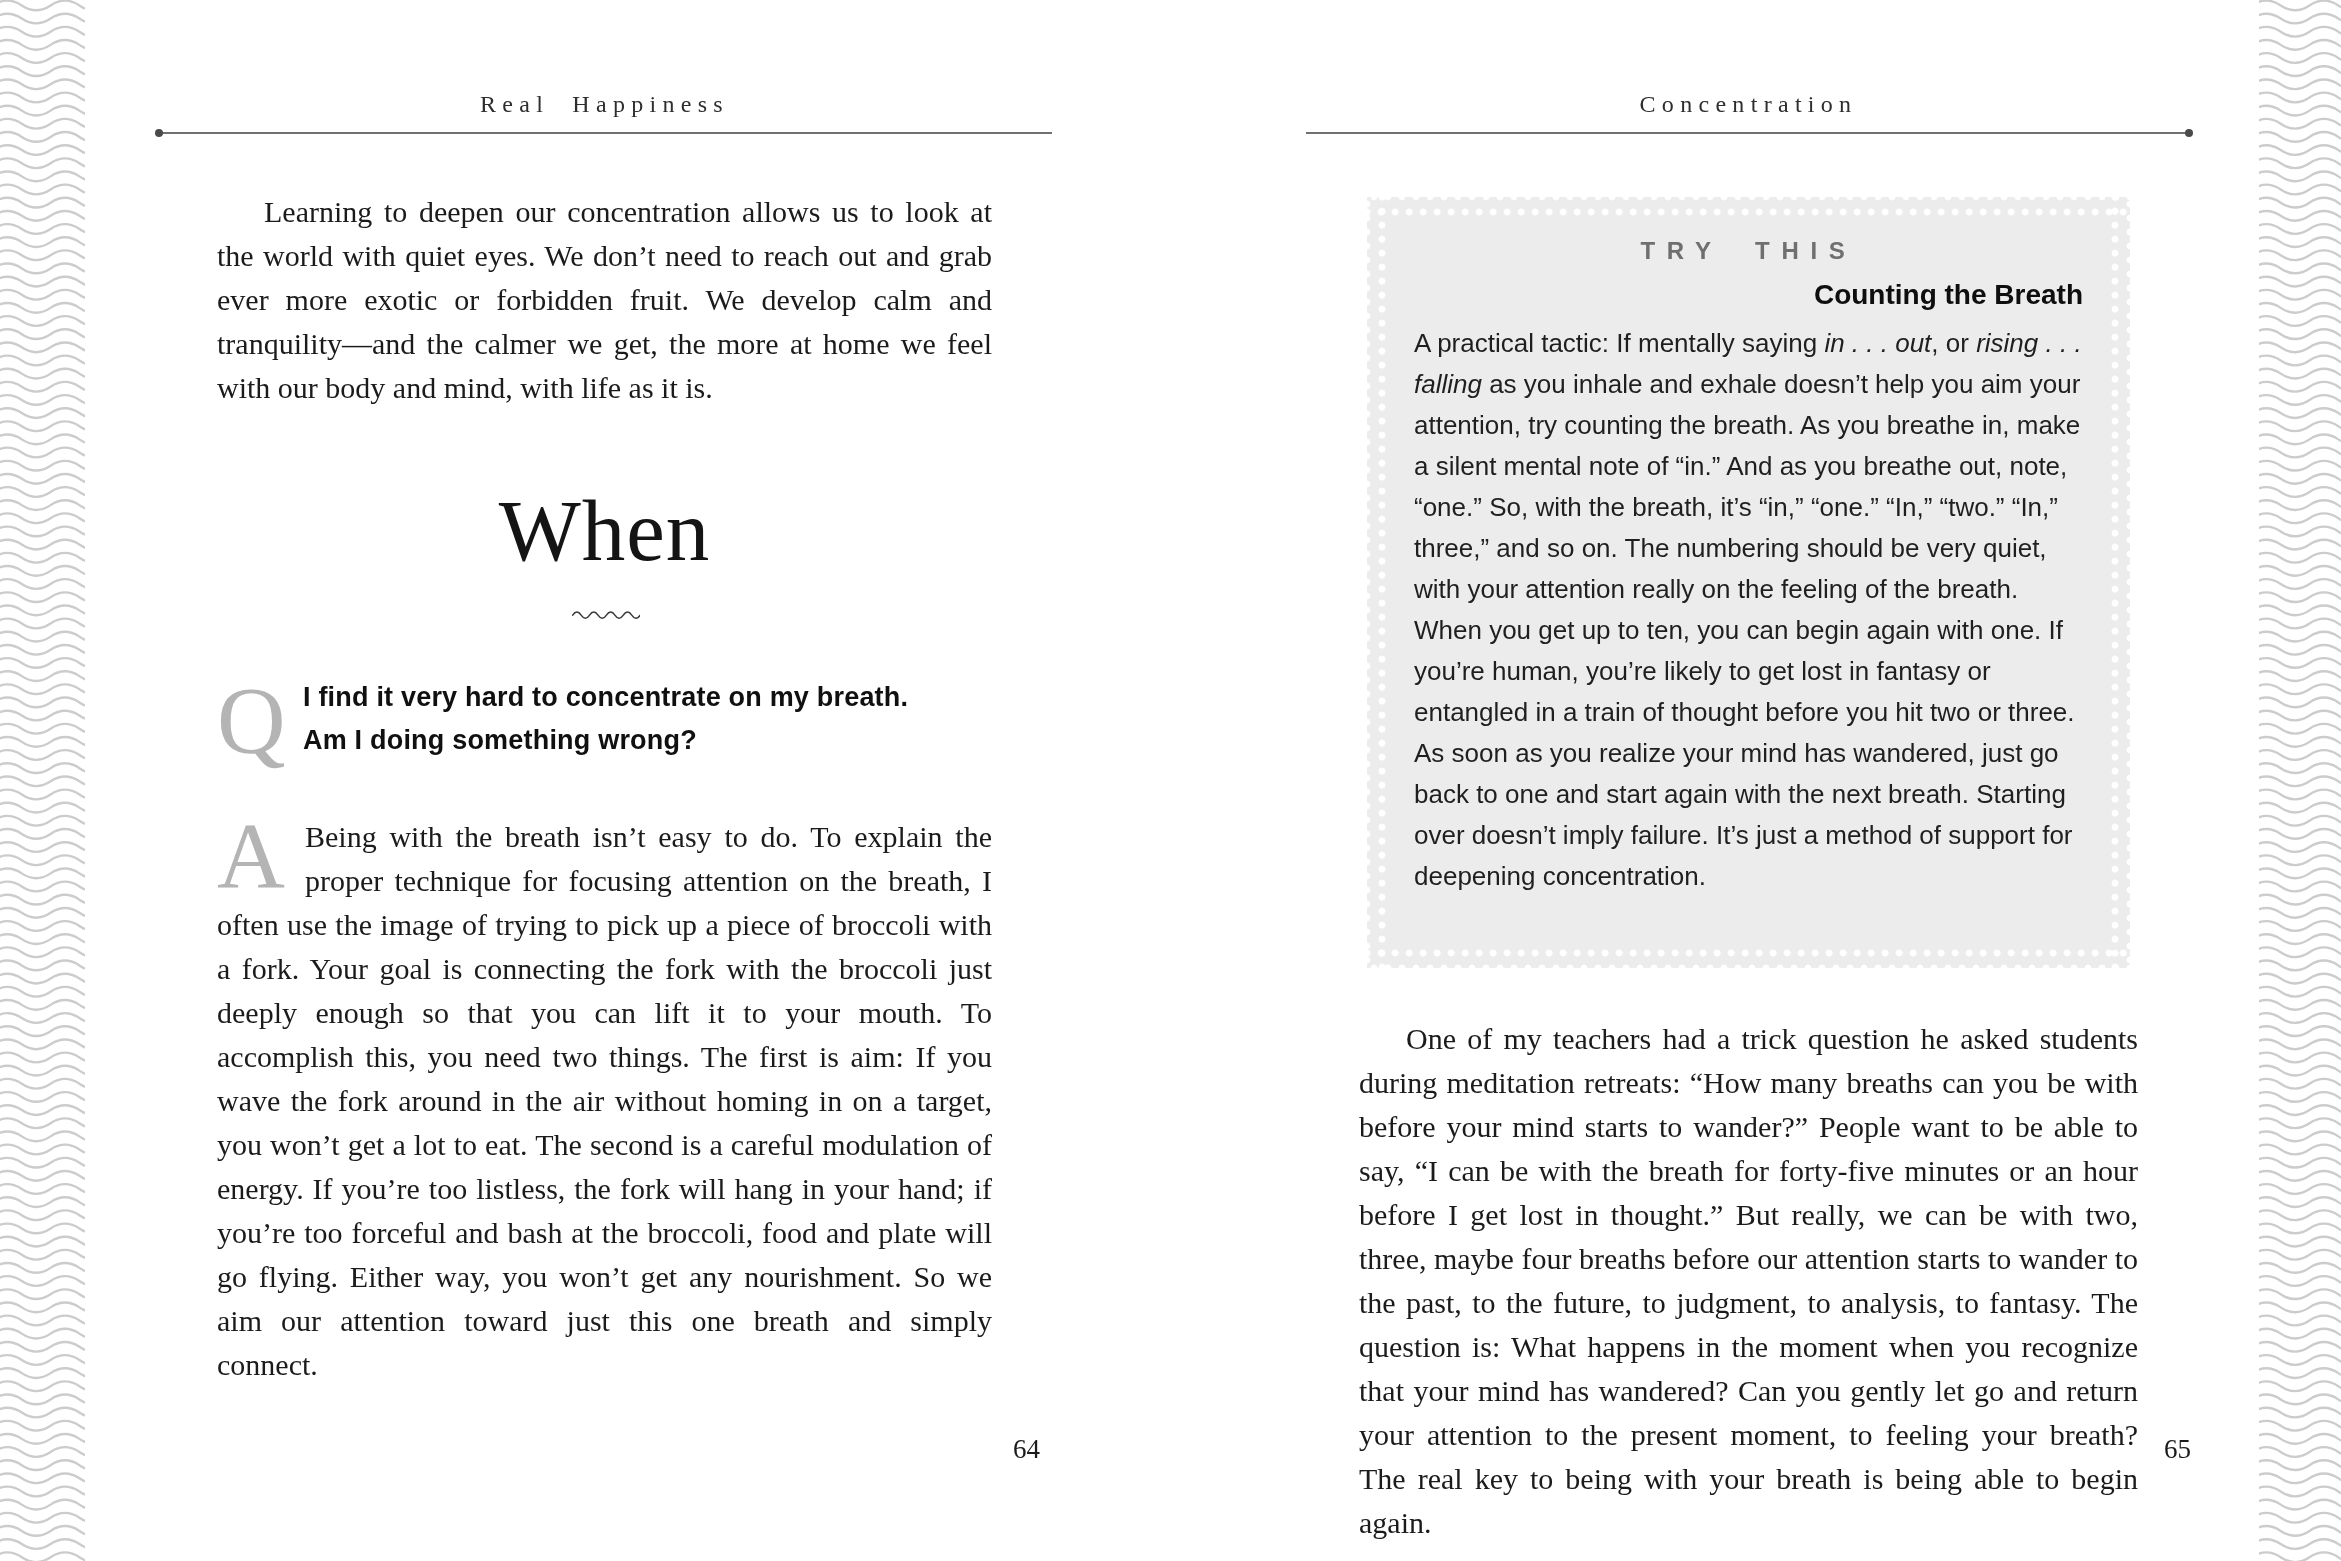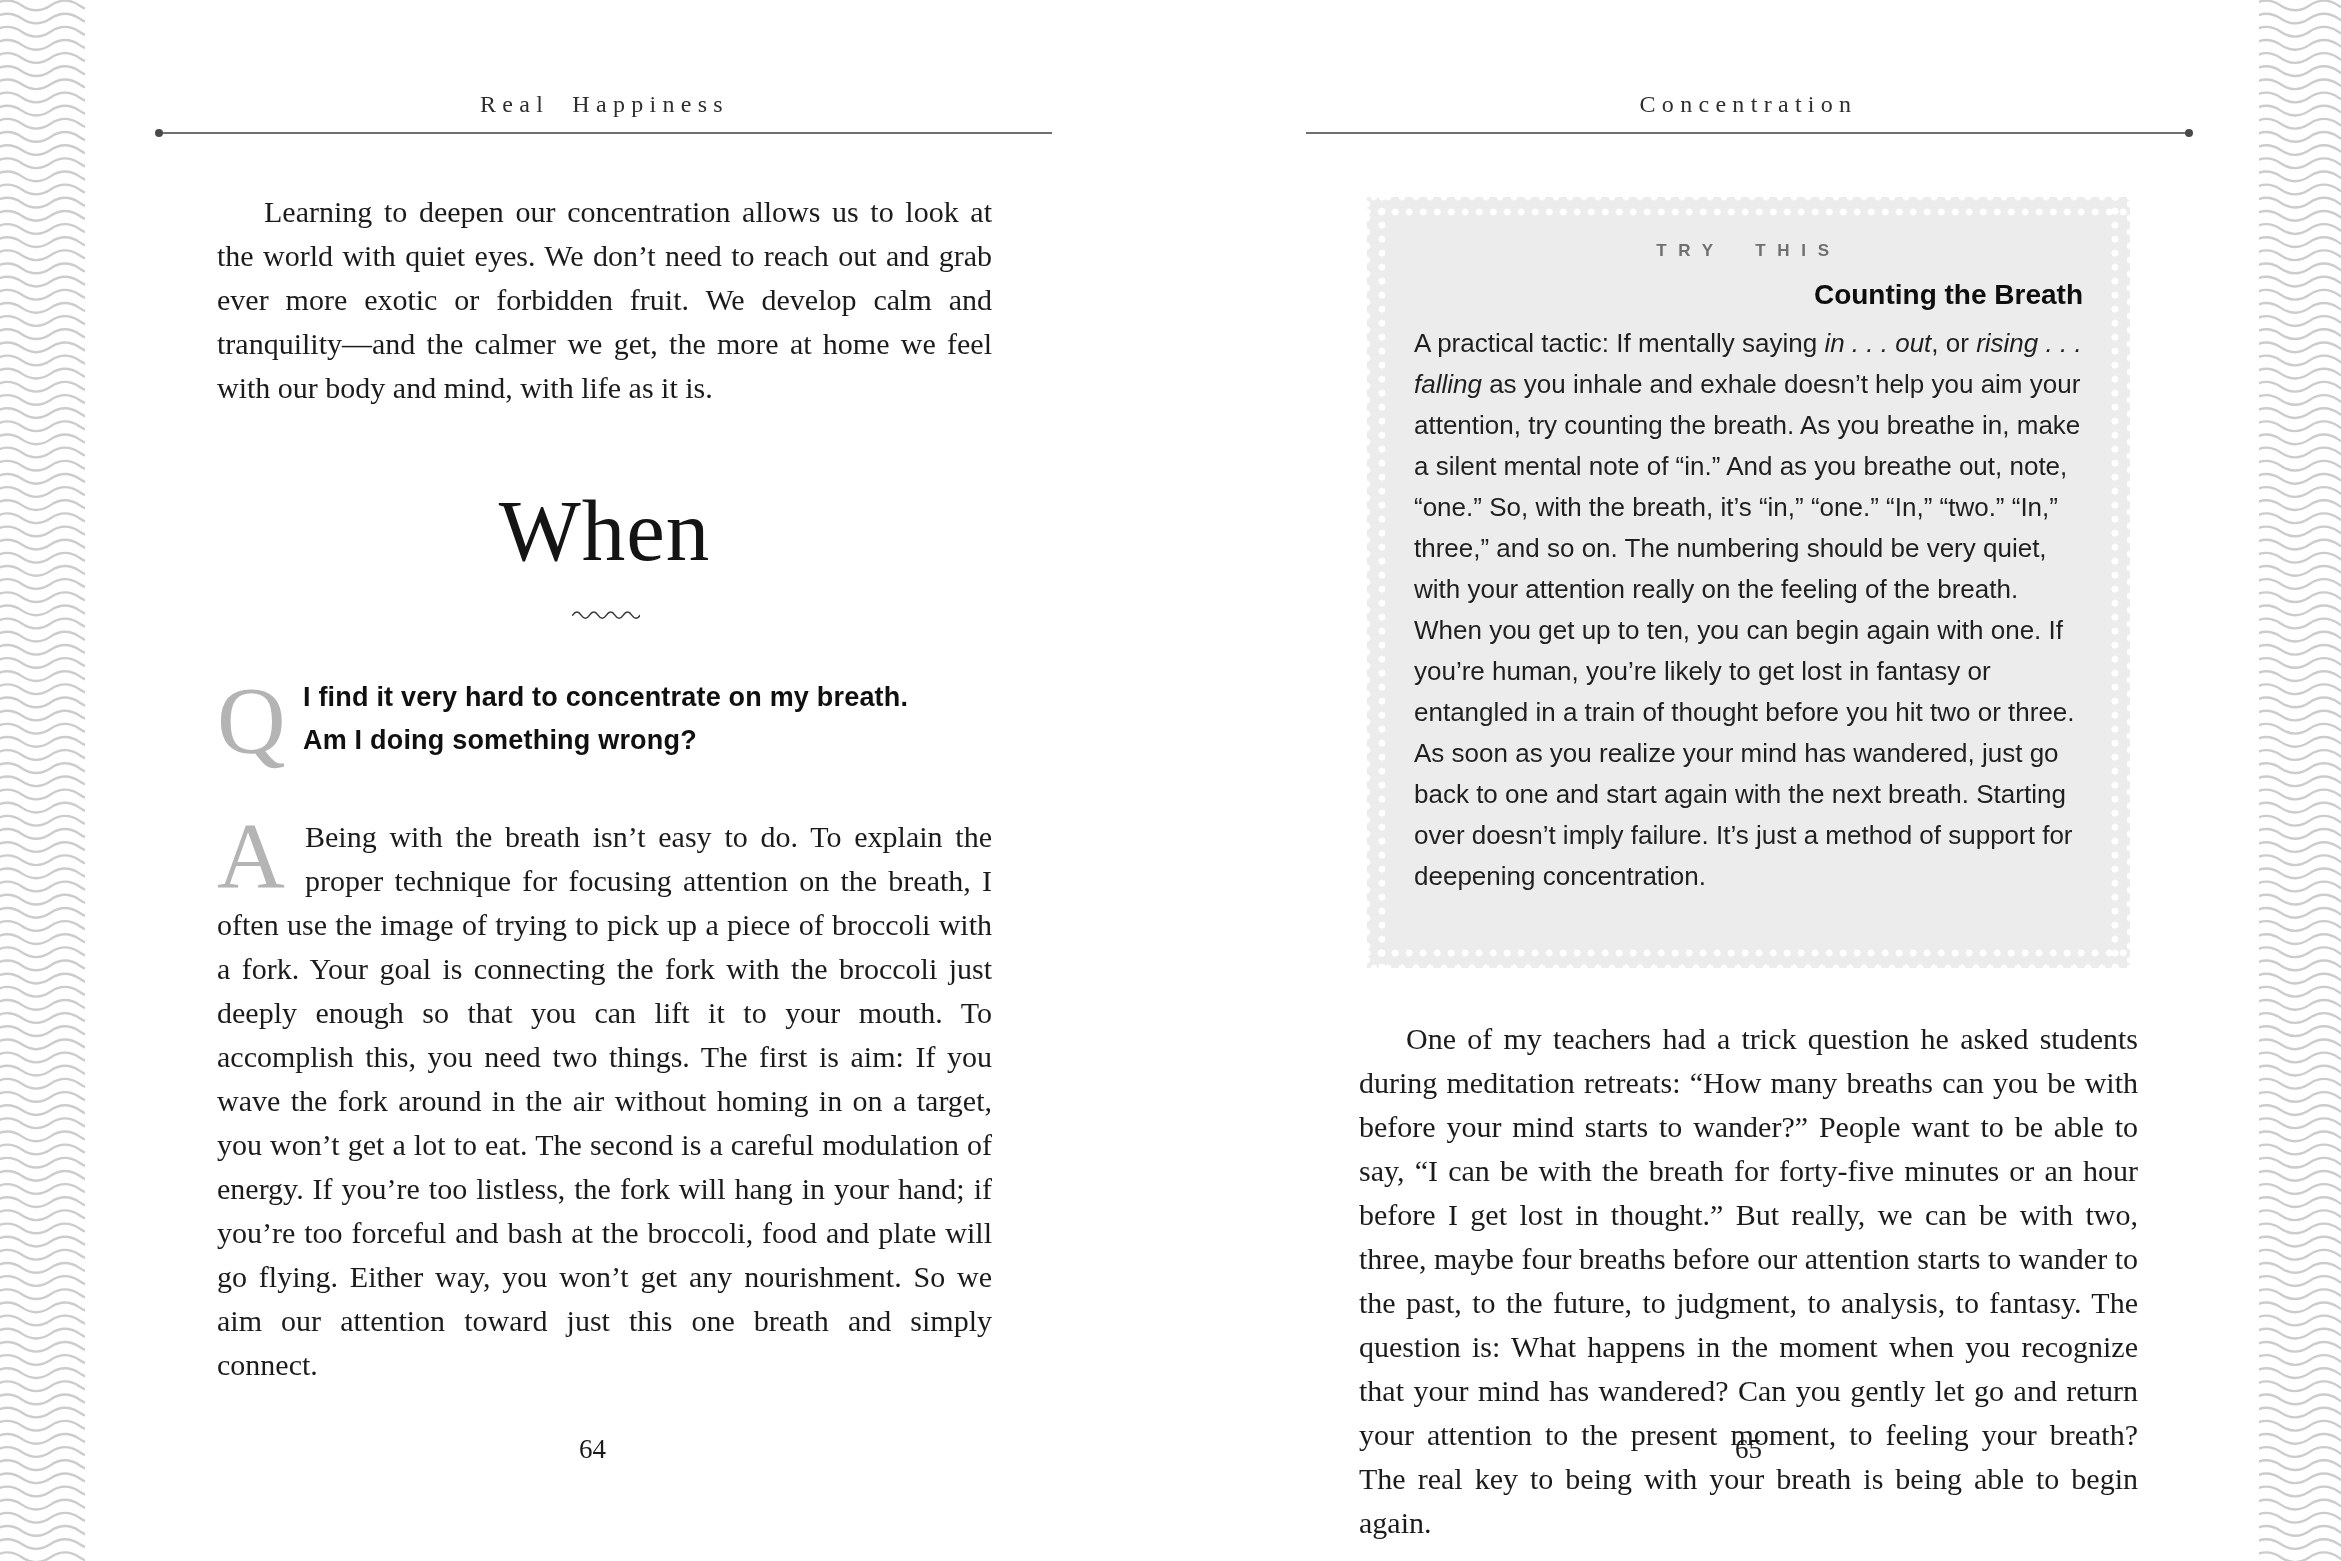--- a/index.html
+++ b/index.html
@@ -30,21 +30,21 @@
   .squiggle-wrap{text-align:center;margin-top:12.6px;}
 
   .q-block{display:flex;margin-top:41px;align-items:flex-start;}
   .dropcap{font-family:"Liberation Serif",serif;color:#b4b4b4;font-weight:400;}
   .q-cap{flex:0 0 86px;font-size:95px;line-height:90px;margin-top:1.8px;}
   .q-lines{font-family:"Liberation Sans",sans-serif;font-weight:700;font-size:27px;
            line-height:43px;color:#101010;letter-spacing:0.2px;padding-top:1.8px;}
   .a-block{margin-top:49px;}
   .a-cap{float:left;width:70px;height:81px;font-size:94px;line-height:81px;margin-right:18px;}
 
-  .page-num{position:absolute;top:1434px;font-size:27px;color:#1b1b1b;text-align:center;}
+  .page-num{position:absolute;top:1434px;font-size:27px;color:#1b1b1b;text-align:right;}
   .page-num.left{left:145px;width:895px;}
   .page-num.right{left:1306px;width:885px;}
 
   
   .try-box{margin:63px auto 0 auto;width:669px;padding:40px 47px 45px 47px;
            background-color:#ececec;
            background-image:
              radial-gradient(circle,#ffffff 3.2px,rgba(255,255,255,0) 3.8px),
              radial-gradient(circle,#ffffff 3.2px,rgba(255,255,255,0) 3.8px),
              radial-gradient(circle,#ffffff 3.2px,rgba(255,255,255,0) 3.8px),
@@ -56,21 +56,21 @@
            background-size:14px 14px;
            background-position:
              left 7.2px top 8px, left 7.2px bottom 8px,
              left 8px top 7.2px, right 8px top 7.2px,
              left 0 top -7.2px, left 0 bottom -7.2px,
              left -7.2px top 0, right -7.2px top 0;
            background-repeat:
              repeat-x, repeat-x, repeat-y, repeat-y,
              repeat-x, repeat-x, repeat-y, repeat-y;}
   .try-kicker{text-align:center;font-family:"Liberation Sans",sans-serif;font-weight:700;
-              font-size:17px;letter-spacing:11.7px;word-spacing:14.4px;color:#6f6f6f;line-height:27px;}
+              font-size:24px;letter-spacing:11.7px;word-spacing:14.4px;color:#6f6f6f;line-height:27px;}
   .try-title{text-align:right;font-family:"Liberation Sans",sans-serif;font-weight:700;
              font-size:28px;color:#0e0e0e;margin-top:14.4px;line-height:32px;}
   .try-body{font-family:"Liberation Sans",sans-serif;font-size:26px;line-height:41px;
             color:#1f1f1f;margin-top:12.6px;text-align:left;}
   .try-body .it{font-style:italic;}
 
   .rp-paragraph{margin:49px auto 0 auto;width:779px;font-size:30px;line-height:44px;
                 text-align:justify;color:#1b1b1b;}
   .rp-paragraph p{margin:0;text-indent:47px;}
 </style>

